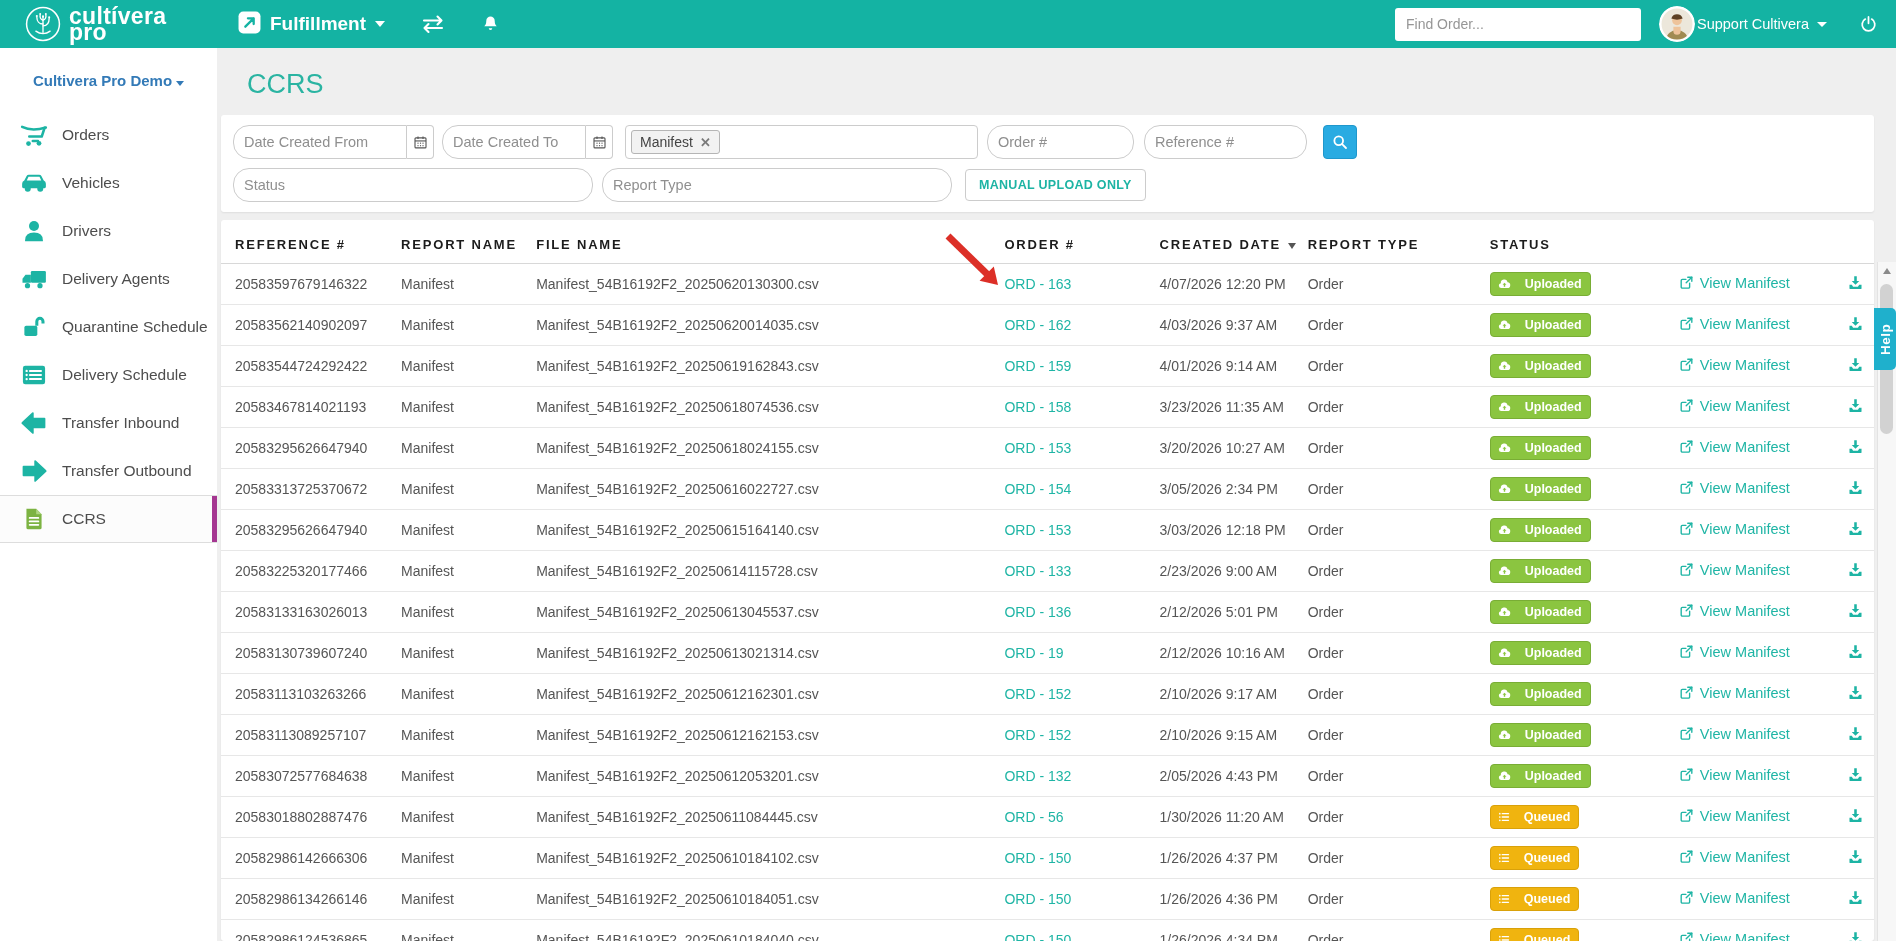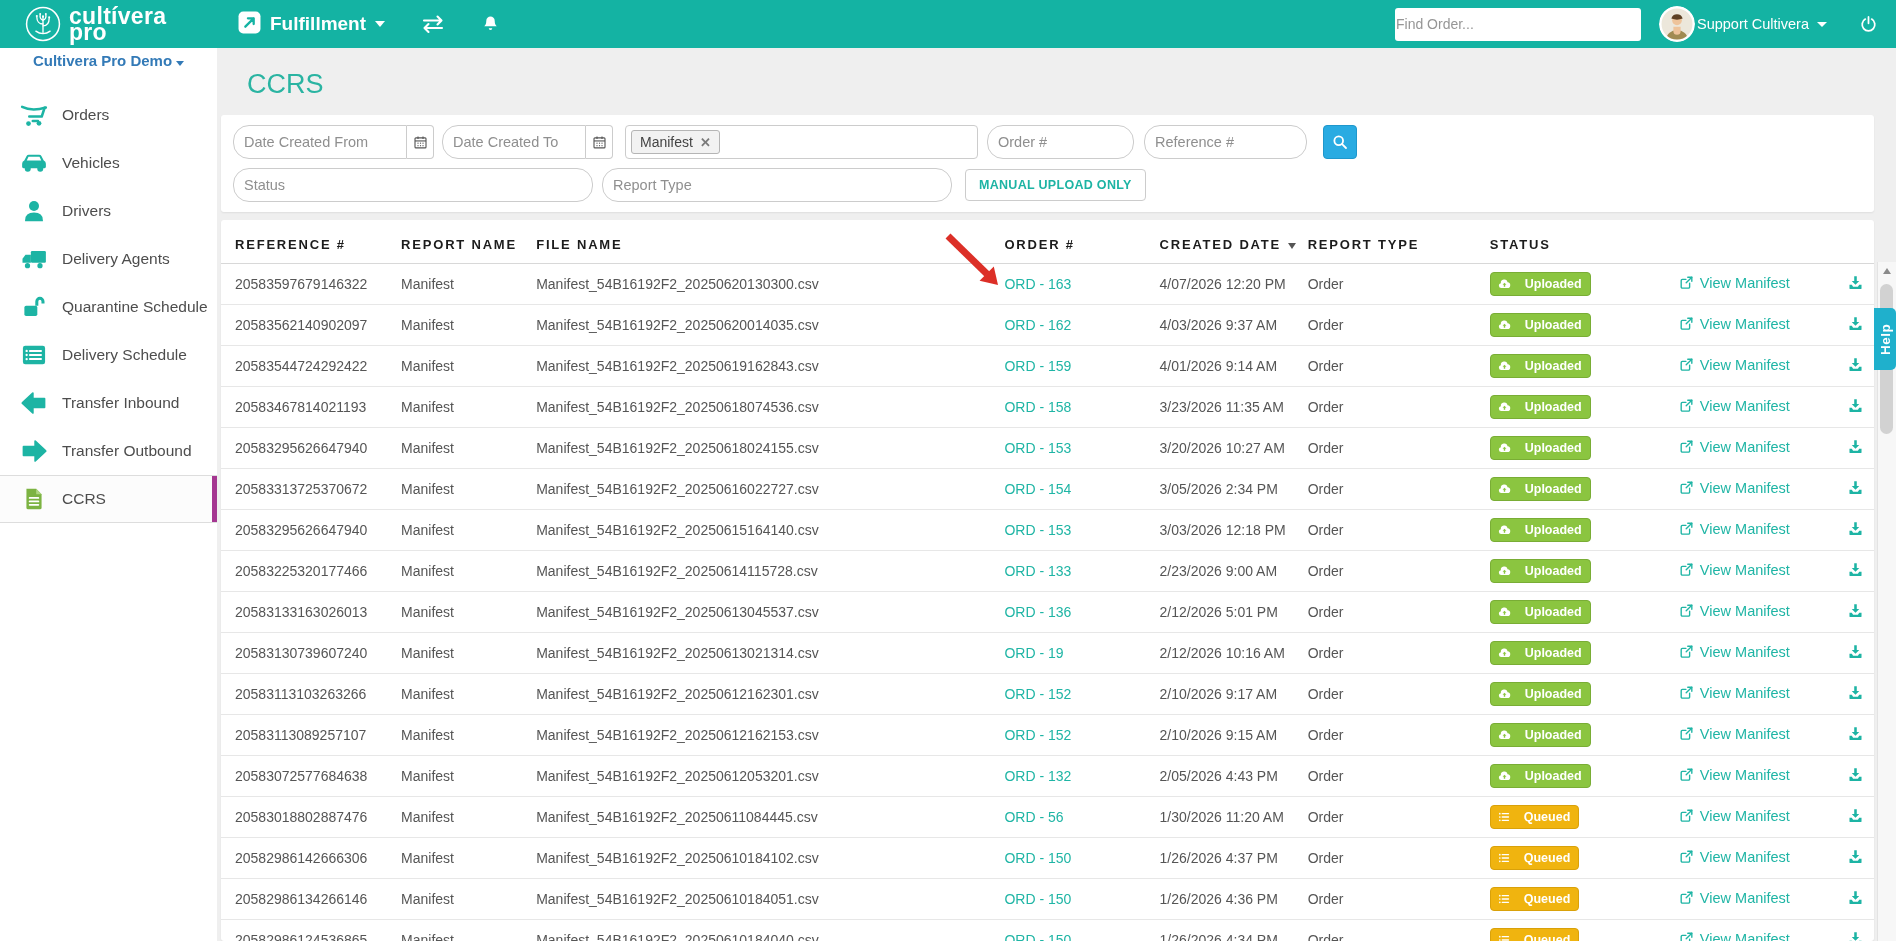--- a/index.html
+++ b/index.html
@@ -9,31 +9,31 @@
   
   .topbar{ height:48px; background:#14b3a3; display:flex; align-items:center; color:#fff; position:relative; z-index:5;}
   .logo-wrap{ display:flex; align-items:center; gap:7px; margin-left:24px; width:180px;}
   .logo-circle svg{ display:block; }
   .brand-text{ font-weight:bold; font-size:23px; line-height:16px; letter-spacing:.3px;}
   .module-wrap{ display:flex; align-items:center; gap:9px; margin-left:34px; cursor:pointer;}
   .module-label{ font-size:19px; font-weight:600; }
   .caret{ width:0;height:0;border-left:5px solid transparent;border-right:5px solid transparent;border-top:6px solid currentColor; display:inline-block;}
   .topbar-icon{ margin-left:36px; display:flex; align-items:center; cursor:pointer;}
   .topbar-spacer{ flex:1; }
-  .find-order{ width:246px; height:33px; border:none; border-radius:3px; padding:0 1px; font-size:14px; color:#555; outline:none; font-family:inherit;}
+  .find-order{ width:246px; height:33px; border:none; border-radius:3px; padding:0 11px; font-size:14px; color:#555; outline:none; font-family:inherit;}
   .find-order::placeholder{ color:#969696; }
   .avatar{ width:36px;height:36px; margin-left:18px; border-radius:50%; overflow:hidden; flex-shrink:0; cursor:pointer;}
   .user-wrap{ display:flex; align-items:center; gap:8px; margin-left:2px; cursor:pointer;}
   .user-name{ font-size:14.5px; }
   .user-wrap .caret{ border-top-width:5px; }
   .power{ margin:0 18px 0 32px; cursor:pointer; display:flex; align-items:center;}
 
   
   .app{ display:flex; height:893px; }
-  .sidebar{ width:217px; background:#fff; flex-shrink:0; }
+  .sidebar{ width:217px; background:#fff; flex-shrink:0; padding-top:20px;}
   .main{ flex:1; background:#efefef; padding:0 22px 0 4px; overflow:hidden; display:flex; flex-direction:column;}
 
   
   .account-link{ display:block; text-align:center; color:#337ab7; font-weight:bold; font-size:15px; margin:4px 0 22px 0; cursor:pointer;}
   .account-link .caret{ border-top-color:#337ab7; border-top-width:5px; border-left-width:4px; border-right-width:4px; margin-left:4px;}
   .side-item{ display:flex; align-items:center; height:48px; padding-left:18px; gap:12px; color:#4d4d4d; font-size:15.5px; cursor:pointer;}
   .side-item .s-icon{ width:32px; display:flex; justify-content:center; }
   .side-item.selected{ background:#fcfcfc; border-top:1px solid #ddd; border-bottom:1px solid #ddd; box-shadow:inset -5px 0 0 0 #a53691;}
 
   

